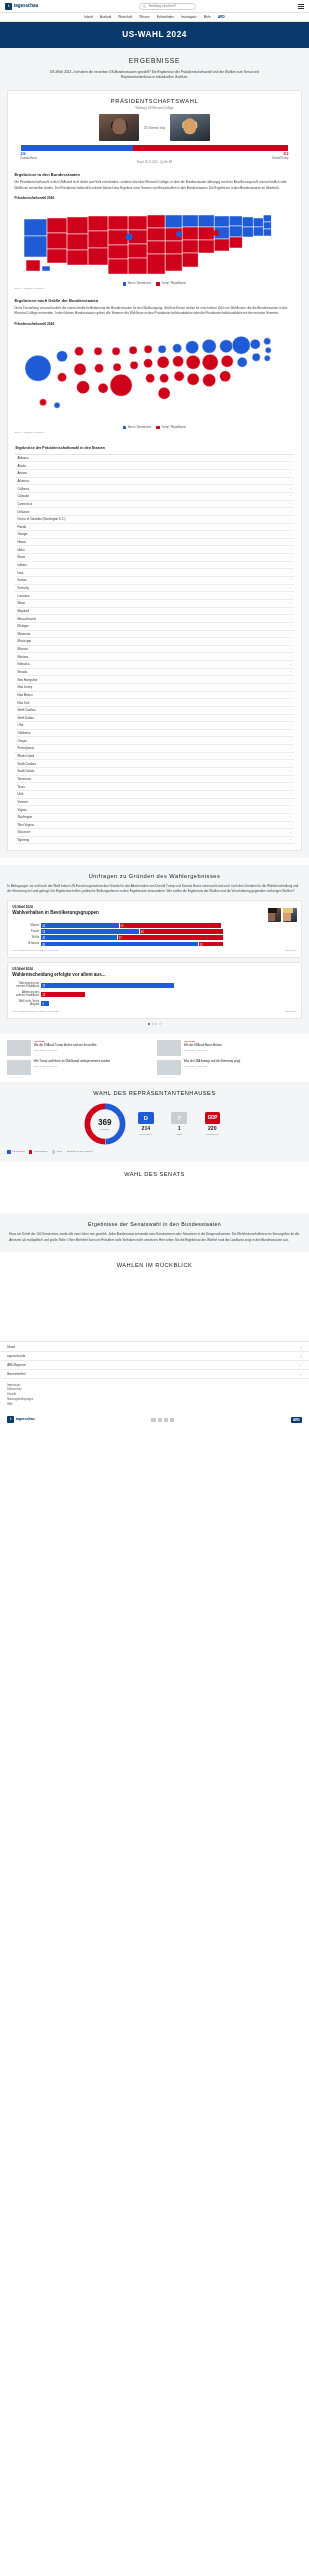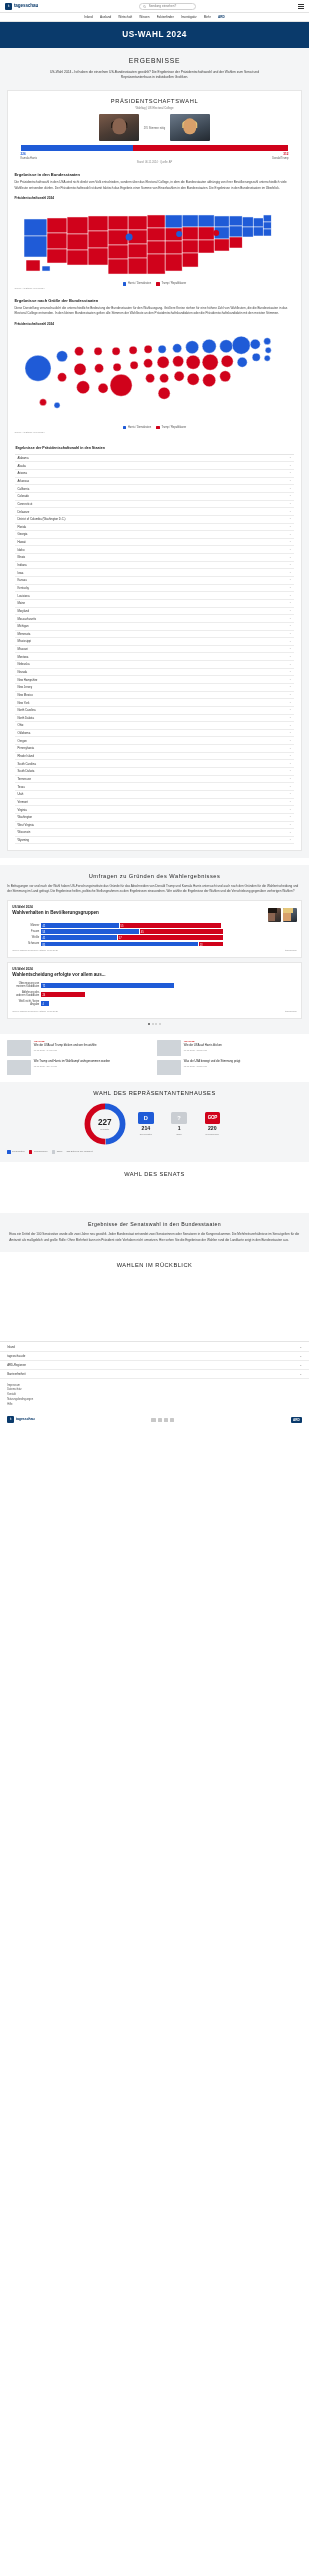--- a/index.html
+++ b/index.html
@@ -767,21 +767,21 @@
   <div class="house-band">
     <h2>WAHL DES REPRÄSENTANTENHAUSES</h2>
     <div class="house-row">
       <div class="donut">
         <svg viewBox="0 0 100 100">
           <circle cx="50" cy="50" r="40" fill="none" stroke="#1f5bd7" stroke-width="13" stroke-dasharray="123 251" transform="rotate(-90 50 50)"></circle>
           <circle cx="50" cy="50" r="40" fill="none" stroke="#d0021b" stroke-width="13" stroke-dasharray="126 251" stroke-dashoffset="-124" transform="rotate(-90 50 50)"></circle>
           <circle cx="50" cy="50" r="40" fill="none" stroke="#c9cdd2" stroke-width="13" stroke-dasharray="2 251" stroke-dashoffset="-250" transform="rotate(-90 50 50)"></circle>
         </svg>
         <div class="center">
-          <b>227</b>
+          <b>369</b>
           <s>Mandate</s>
         </div>
       </div>
       <div class="party-col">
         <div class="party-badge dem">D</div>
         <div class="party-num">214</div>
         <div class="party-lab">Demokraten</div>
       </div>
       <div class="party-col">
         <div class="party-badge open">?</div>

